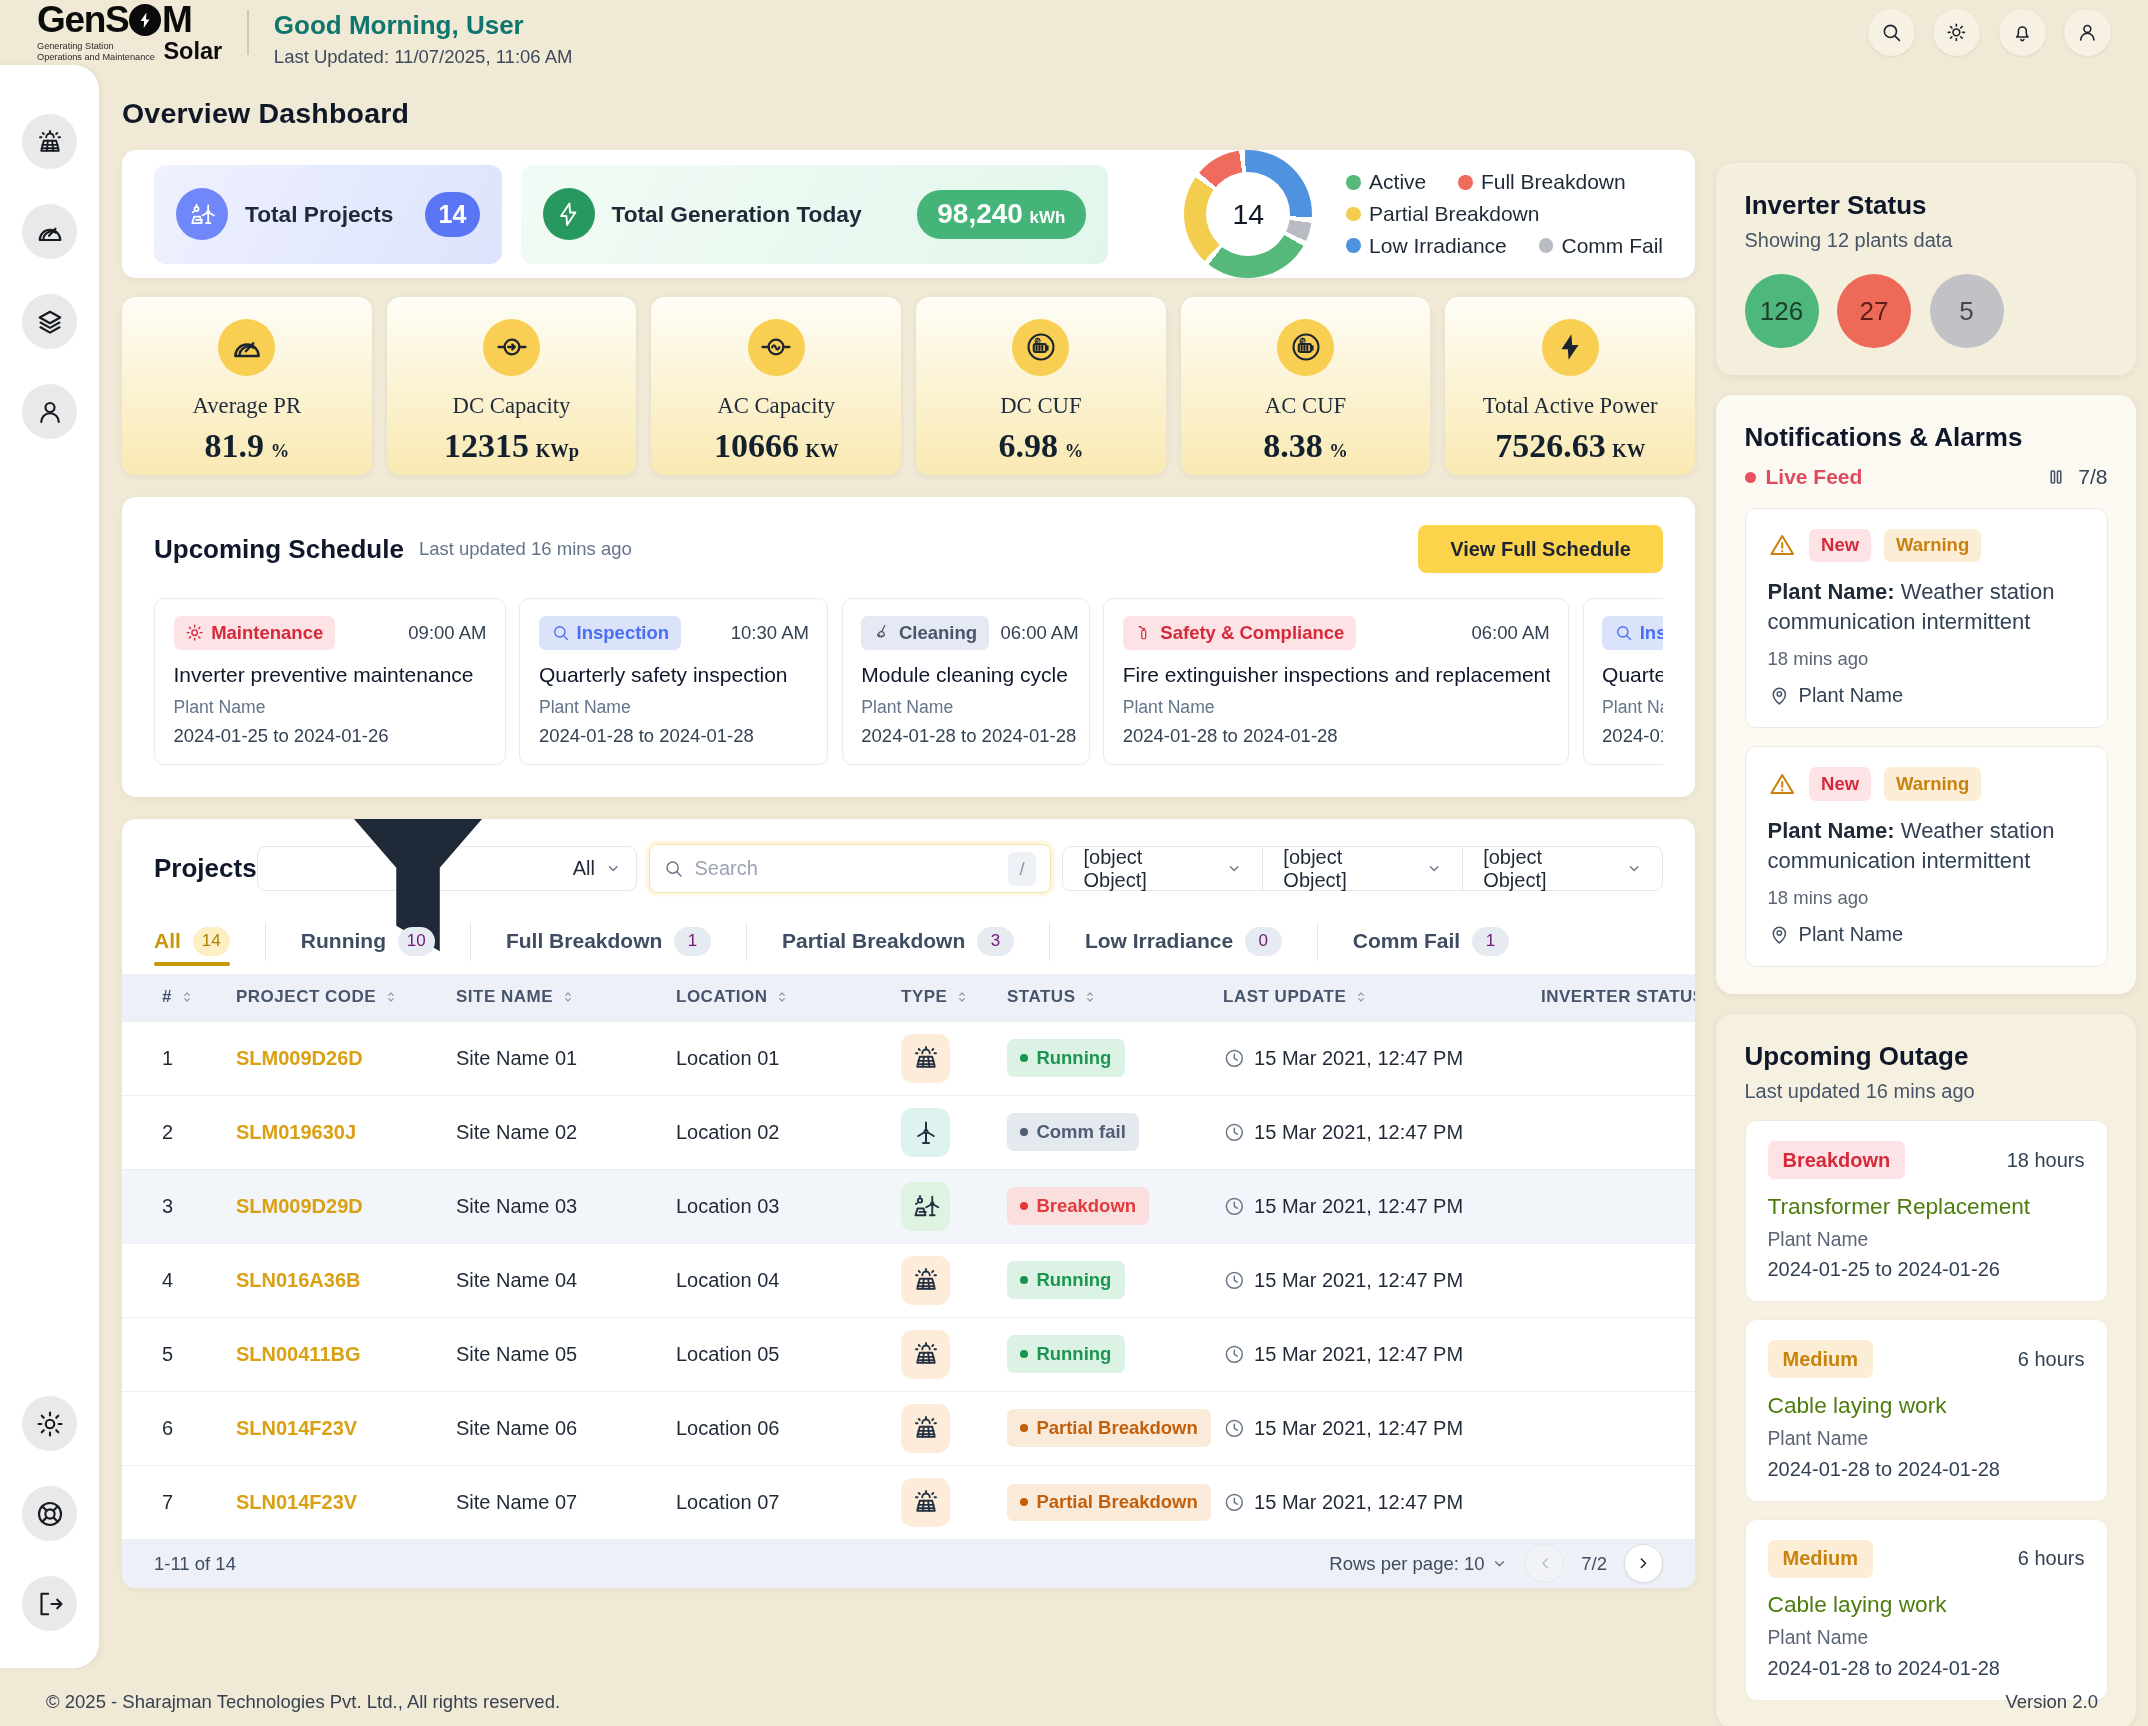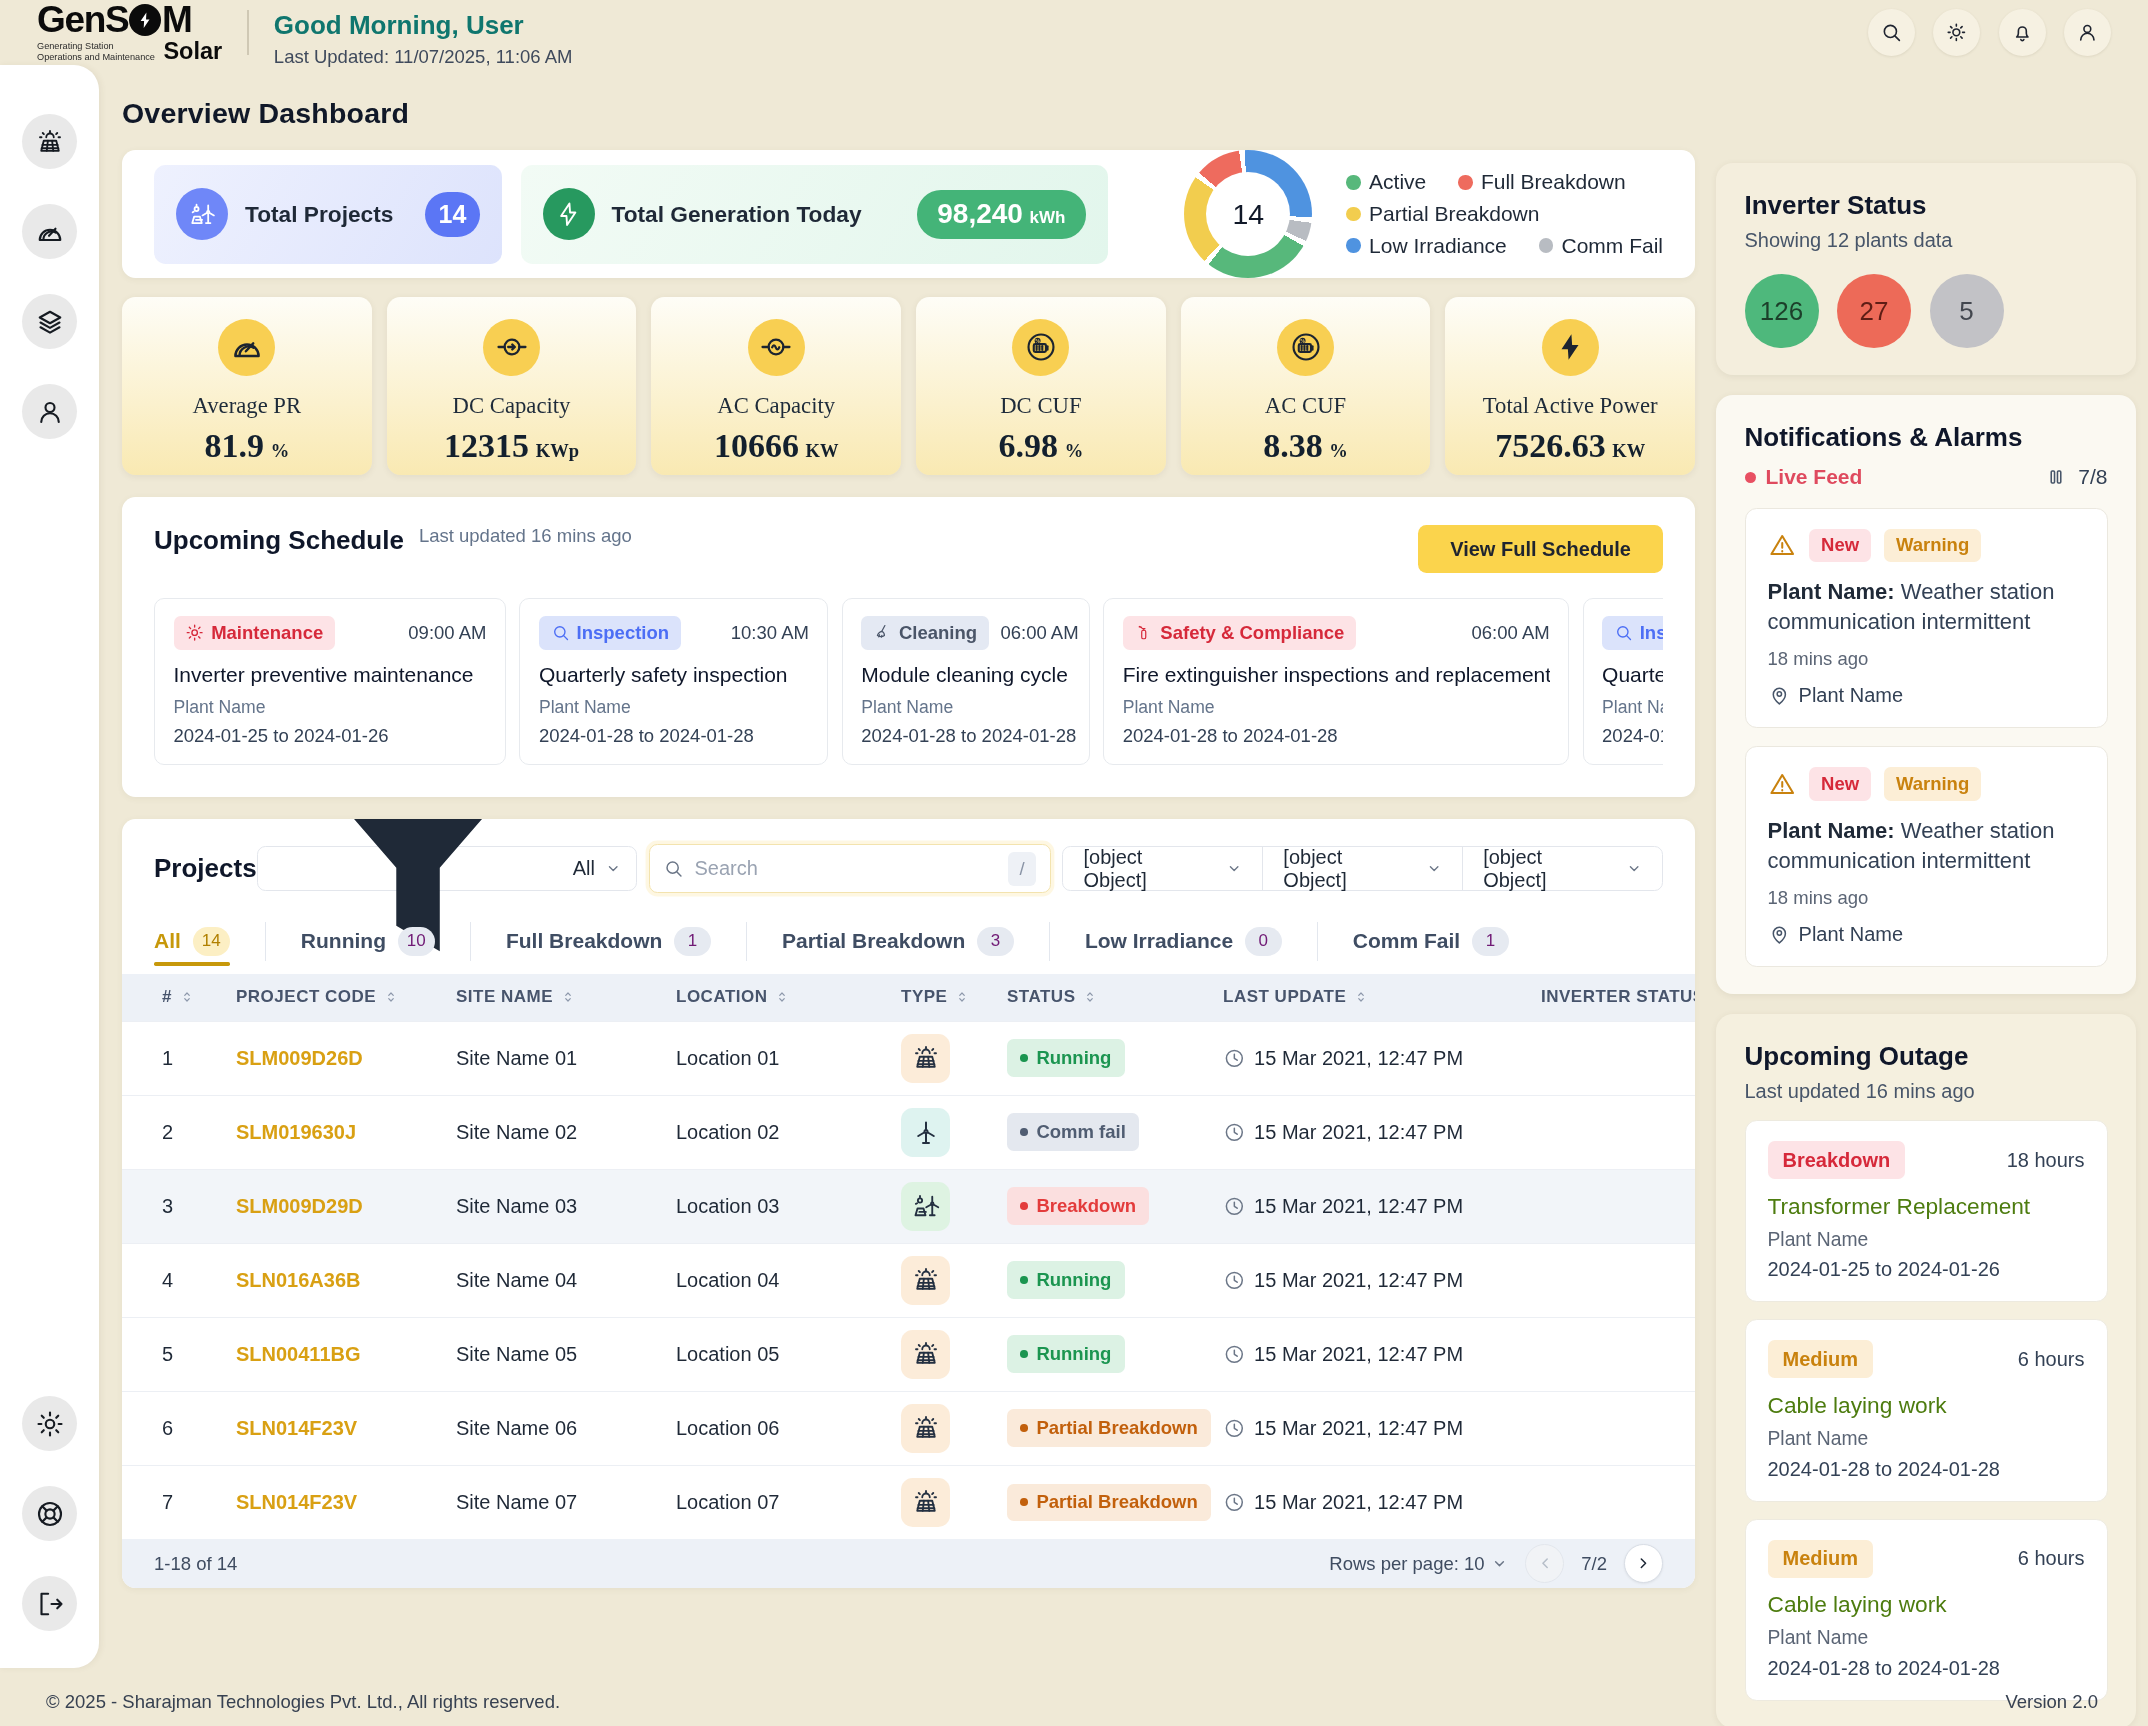--- a/index.html
+++ b/index.html
@@ -73,21 +73,21 @@
   .stat-card { flex:1; height:178px; border-radius:13.4px; background:linear-gradient(180deg,#fefdf7 0%,#f9e9b2 100%); box-shadow:0 1.7px 6.7px rgba(90,80,50,.08); display:flex; flex-direction:column; align-items:center; padding-top:22px; }
   .stat-icon { width:57px; height:57px; border-radius:50%; background:#f8cf52; display:flex; align-items:center; justify-content:center; }
   .stat-icon svg { width:34px; height:34px; color:#1c2430; }
   .stat-label { margin-top:17px; font-size:22.7px; color:#1e2b3a; }
   .stat-value { margin-top:8.4px; display:flex; align-items:baseline; gap:6.7px; }
   .stat-value .v { font-size:34px; font-weight:800; color:#13202e; }
   .stat-value .u { font-size:18.5px; font-weight:700; color:#13202e; }
 
   
   .schedule { margin-top:22px; padding:28.5px 32px 32px; }
-  .sec-head { display:flex; align-items:flex-start; }
+  .sec-head { display:flex; align-items:center; }
   .sec-title { font-size:26px; font-weight:800; color:#0f172a; }
   .sec-sub { font-size:18.5px; color:#64748b; margin-left:15px; }
   .btn-yellow { margin-left:auto; background:#fbd44c; border:none; border-radius:8.4px; padding:12.6px 32px; font-size:20px; font-weight:600; color:#1f2430; font-family:inherit; cursor:pointer; }
   .sch-row { display:flex; gap:13.4px; margin-top:25px; overflow:hidden; }
   .sch-card { flex:none; border:1.3px solid #e7eaee; border-radius:10px; padding:17px 18.5px; background:#fff; }
   .sch-row div.sch-card:nth-of-type(1){ width:352px; }
   .sch-row div.sch-card:nth-of-type(2){ width:309px; }
   .sch-row div.sch-card:nth-of-type(3){ width:248px; }
   .sch-row div.sch-card:nth-of-type(4){ width:466px; }
   .sch-row div.sch-card:nth-of-type(5){ width:352px; }
@@ -1113,21 +1113,21 @@
                 
                 
                 
               </td>
             </tr>
           </tbody>
       </table>
     </div>
 
     <div class="tbl-foot">
-      <span class="tf-range">1-18 of 14</span>
+      <span class="tf-range">1-11 of 14</span>
       <div class="tf-right">
         <span class="tf-rpp">
           <span>Rows per page: 10</span>
           <span class="chev">
               <svg viewBox="0 0 24 24" fill="none" stroke="currentColor" stroke-width="2" stroke-linecap="round" stroke-linejoin="round" width="100%" height="100%">
                 <path d="M6.5 9.5L12 15l5.5-5.5"></path>
               </svg>
             </span>
         </span>
         <span class="pg-btn pg-prev">

